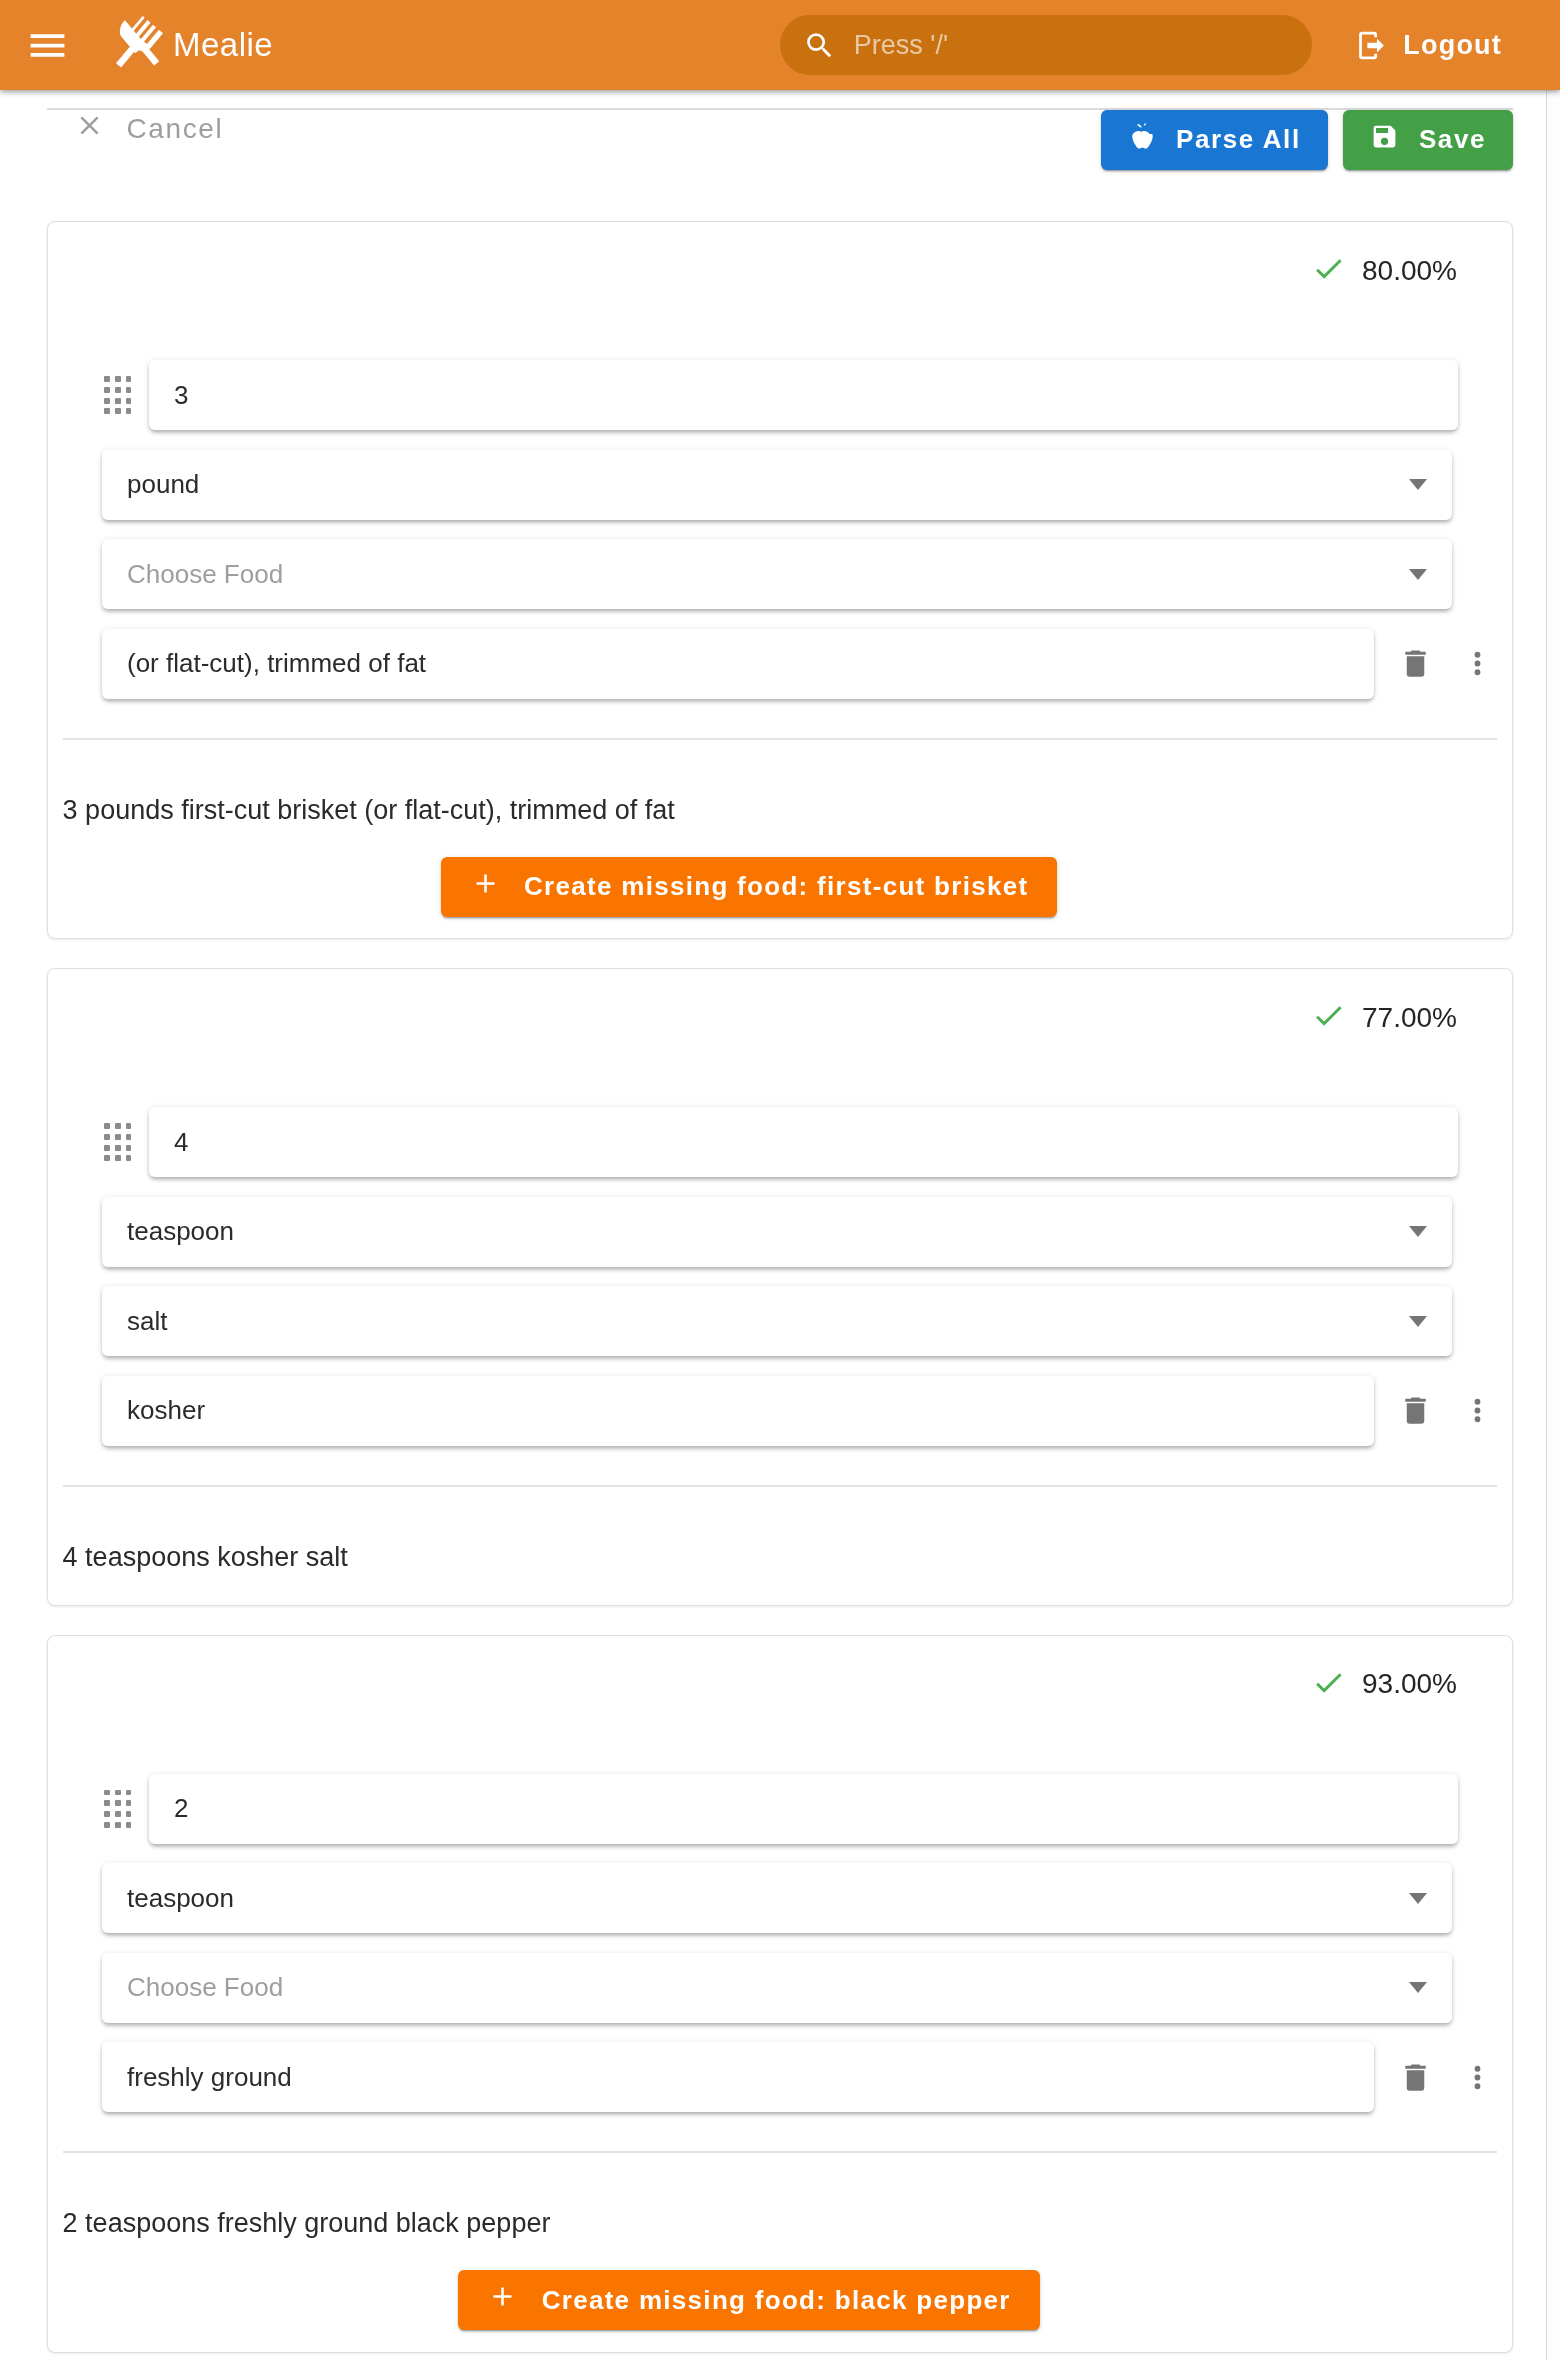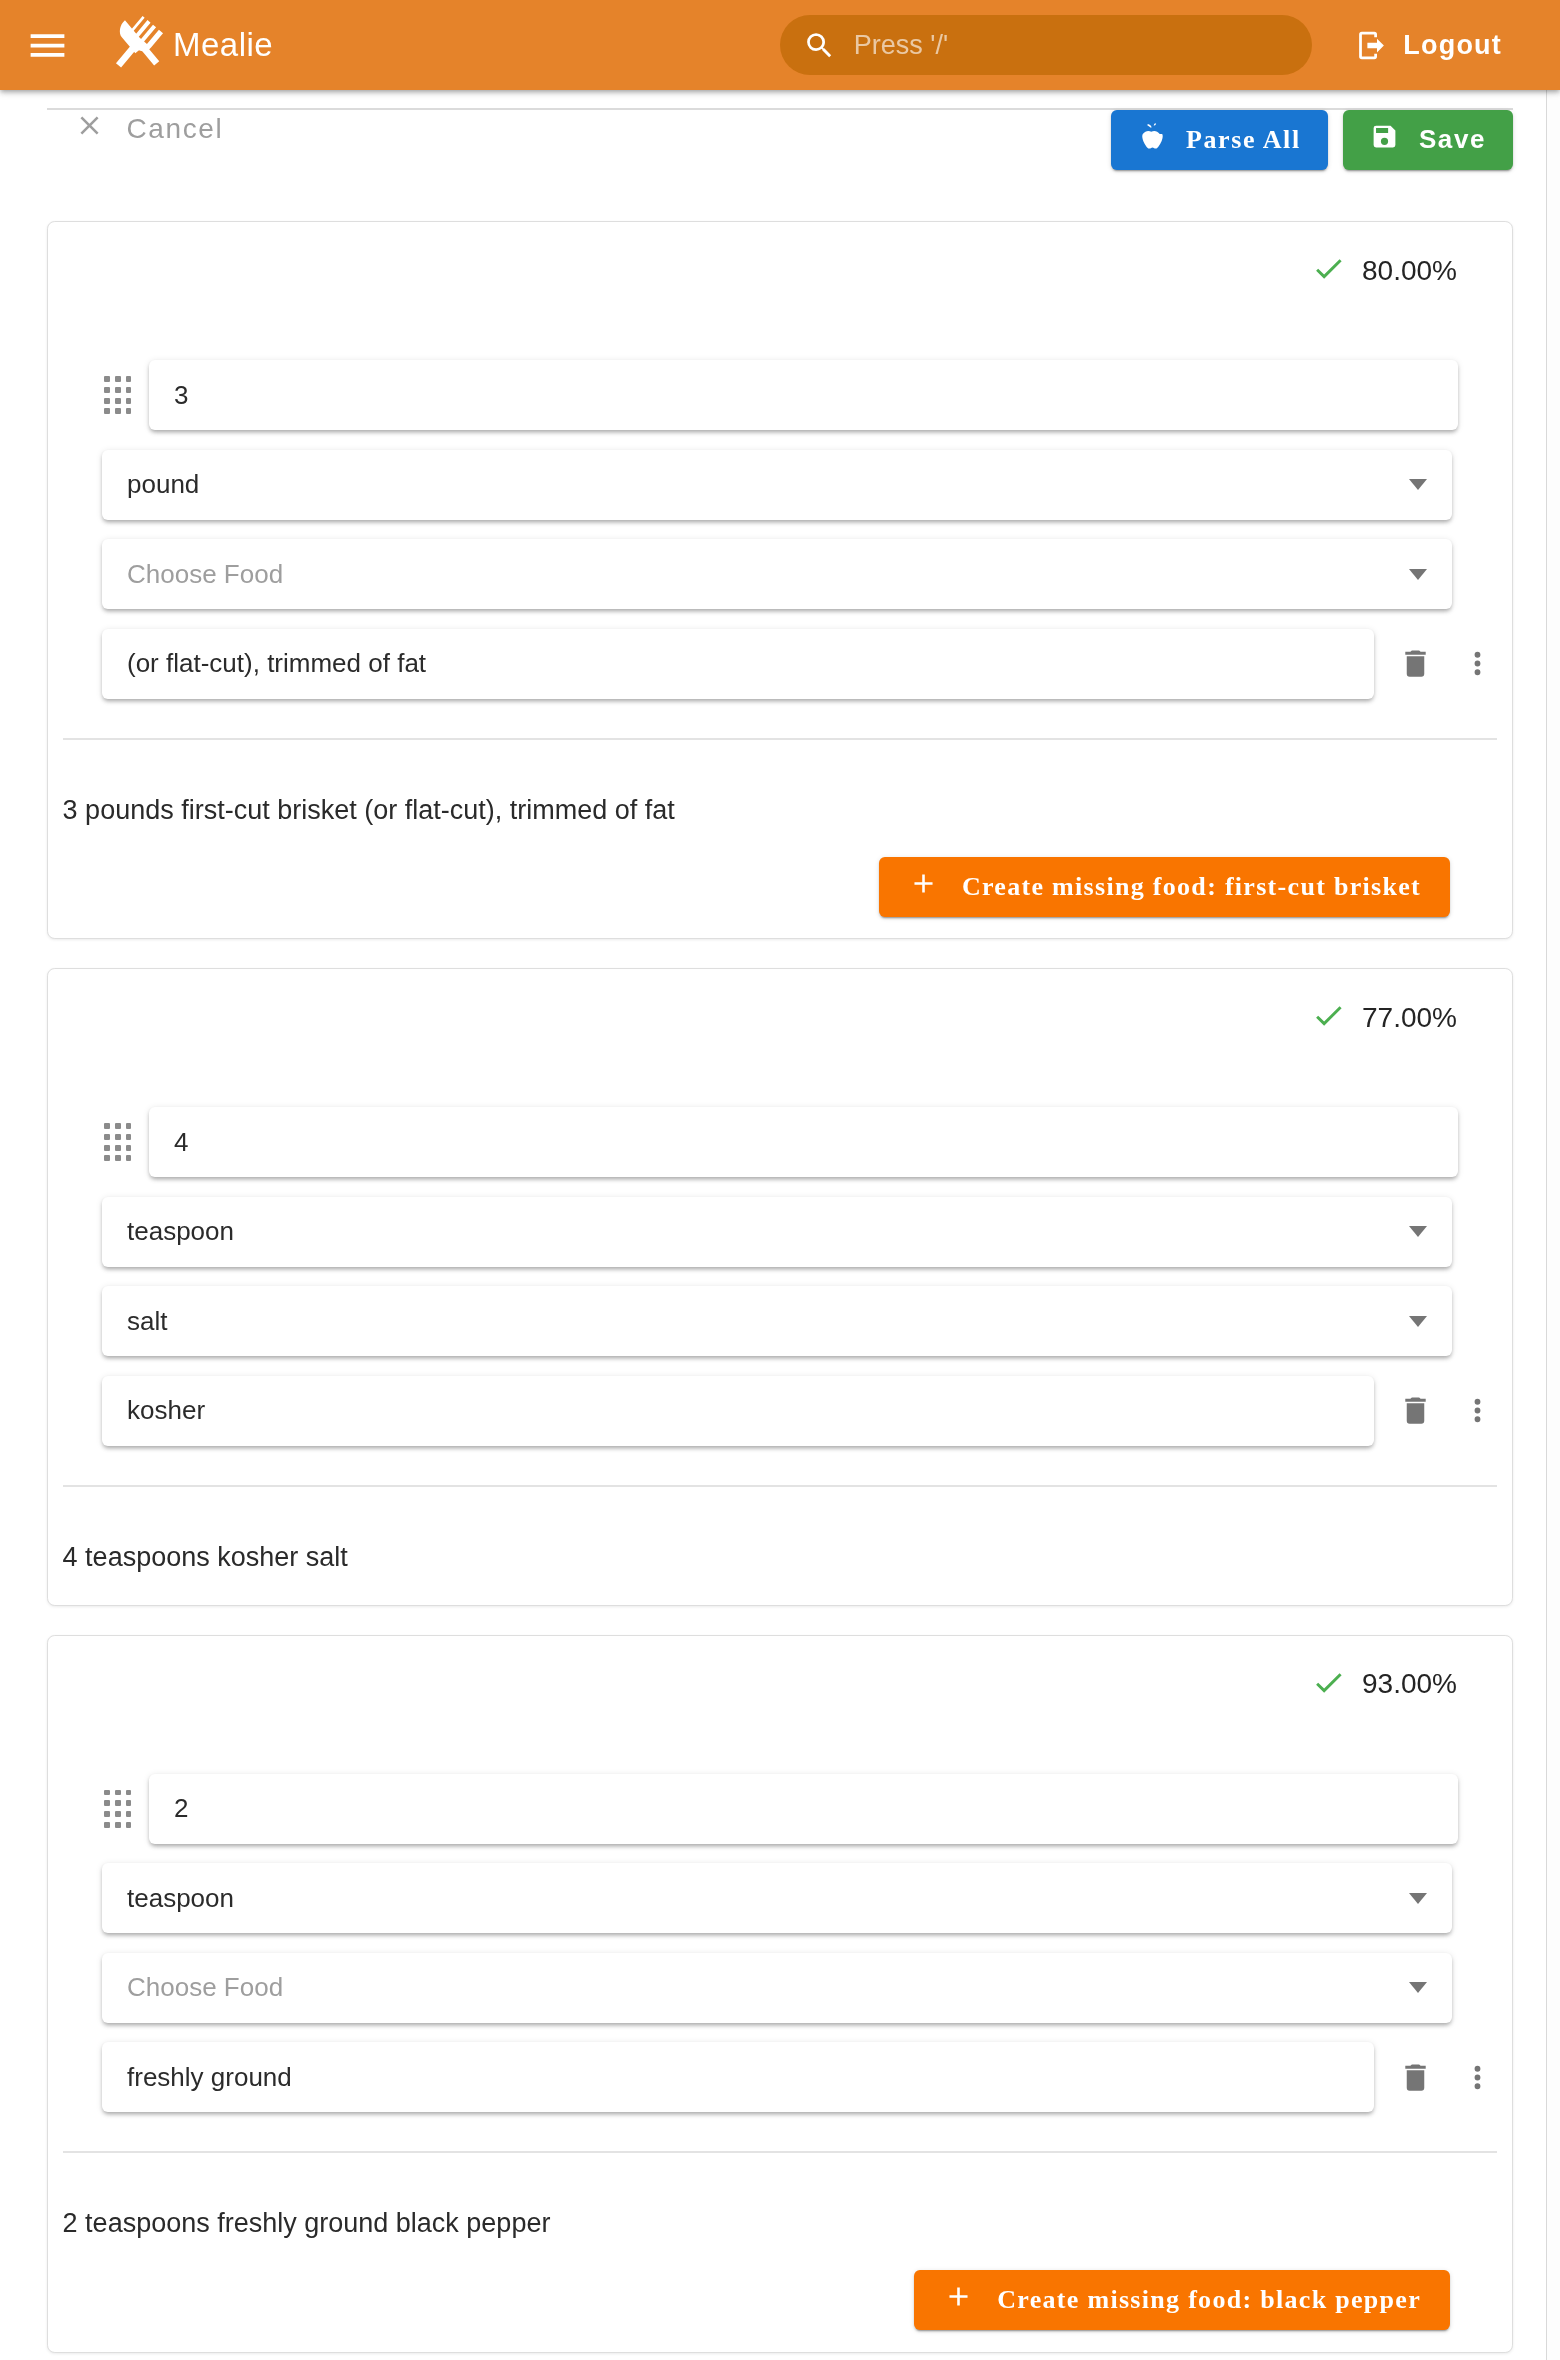--- a/index.html
+++ b/index.html
@@ -28,21 +28,21 @@
 
   
   .top-divider { border-top: 2px solid #DBDBDB; margin: 17.6px 47px 0; }
   .toolbar { display: flex; align-items: flex-start; margin: 0 47px; height: 94px; }
   .cancel-link { display: flex; align-items: center; gap: 21.5px; margin-left: 27px; background: none; border: none;
     color: #9E9E9E; font-weight: 500; font-size: 28px; letter-spacing: 1.6px; font-family: inherit; cursor: pointer; }
   .toolbar-actions { margin-left: auto; display: flex; gap: 15.6px; }
   .btn { height: 60px; border: none; border-radius: 5.9px; color: #fff; font-weight: 700; font-size: 26px;
     letter-spacing: 1.6px; display: flex; align-items: center; gap: 19.5px; padding: 0 27px; cursor: pointer;
     font-family: inherit; box-shadow: 0 2.9px 1px -2px rgba(0,0,0,.2), 0 2px 2px 0 rgba(0,0,0,.14), 0 1px 4.9px 0 rgba(0,0,0,.12); }
-  .btn-parse { background: #1976D2; font-family: Liberation Serif, serif; }
+  .btn-parse { background: #1976D2; }
   .btn-save  { background: #43A047; }
 
   
   .card { margin: 0 47px 29px; border: 1px solid #DEDEDE; border-radius: 7.8px; background: #fff;
     box-shadow: 0 1px 2.9px rgba(0,0,0,.08); }
   .card:first-of-type { margin-top: 17.6px; }
   .conf-row { display: flex; justify-content: flex-end; align-items: center; gap: 15.6px; padding: 29px 55px 0 0; }
   .conf-text { font-size: 28px; color: #242424; }
 
   .row-amount { display: flex; align-items: center; margin: 70px 54px 0 56px; gap: 17.6px; }
@@ -62,21 +62,21 @@
     border-top: 11.7px solid #757575; }
 
   .note-row { display: flex; align-items: center; margin: 19.5px 0 0 54px; gap: 19.5px; }
   .note-row .solo { width: 1272px; }
   .tool-icon { background: none; border: none; cursor: pointer; width: 43px; height: 51px;
     display: flex; align-items: center; justify-content: center; }
 
   .card-divider { border-top: 2px solid #E3E3E3; margin: 39px 14.6px 0; }
   .orig-text { margin: 55px 0 0 14.6px; font-size: 27px; color: #2a2a2a; }
   .card.no-create .orig-text { margin-bottom: 32px; }
-  .create-row { display: flex; justify-content: flex-end; margin: 31px 62px 21.5px 0; font-family: Liberation Serif, serif; }
+  .create-row { display: flex; justify-content: center; margin: 31px 62px 21.5px 0; }
   .create-btn { height: 60px; border: none; border-radius: 5.9px; background: #F97500; color: #fff; cursor: pointer;
     font-weight: 700; font-size: 26px; letter-spacing: 1.3px; display: flex; align-items: center; gap: 23.4px;
     padding: 0 29px; font-family: inherit;
     box-shadow: 0 2.9px 1px -2px rgba(0,0,0,.2), 0 2px 2px 0 rgba(0,0,0,.14), 0 1px 4.9px 0 rgba(0,0,0,.12); }
 </style>
 </head>
 <body>
 
 <header class="appbar">
   <button class="icon-btn">

